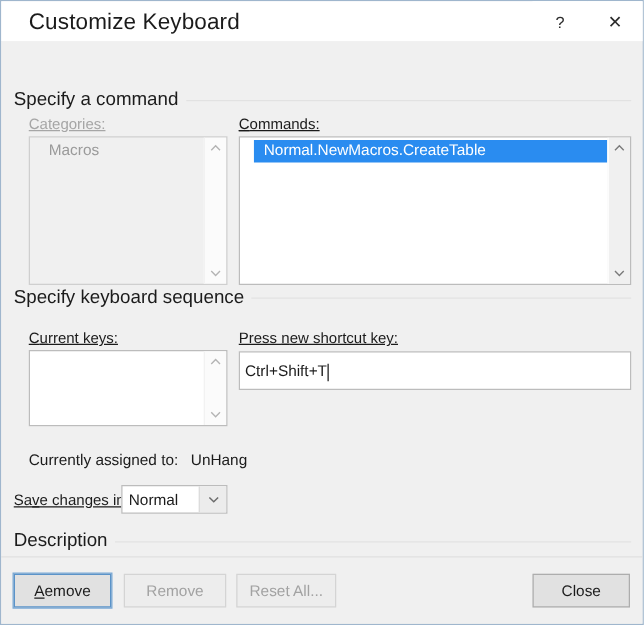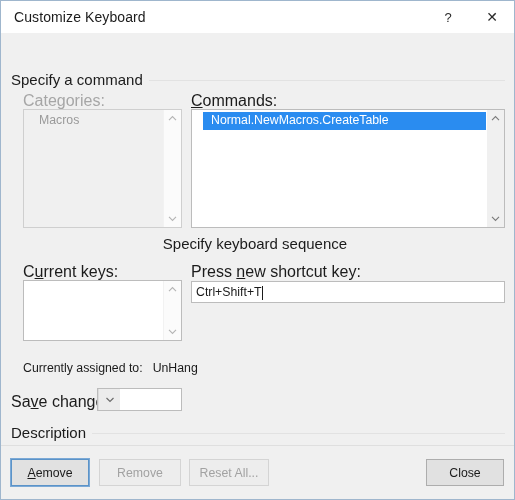--- a/index.html
+++ b/index.html
@@ -31,23 +31,23 @@
   
   .titlebar {
     height: 32px;
     min-height: 32px;
     background: #ffffff;
     display: flex;
     align-items: center;
     position: relative;
   }
   .title-text {
-    font-size: 14px;
-    color: #1b1b1b;
-    padding-left: 13px;
+    font-size: 18px;
+    color: #1b1b1b;
+    padding-left: 22px;
     letter-spacing: 0.1px;
   }
   .titlebar-buttons {
     margin-left: auto;
     display: flex;
     height: 32px;
   }
   .tb-btn {
     width: 44px;
     height: 32px;
@@ -90,23 +90,24 @@
   .group-header .gh-rule {
     flex: 1;
     height: 1px;
     background: #e2e2e2;
     position: relative;
     top: 1px;
   }
 
   .field-label {
     position: absolute;
-    font-size: 16px;
-    color: #1b1b1b;
-    white-space: nowrap;
+    font-size: 12px;
+    color: #1b1b1b;
+    white-space: nowrap;
+    text-decoration: underline;
   }
   .field-label.disabled {
     color: #a6a6a6;
   }
   .field-label u {
     text-decoration: underline;
     text-underline-offset: 1px;
   }
 
   
@@ -330,21 +331,21 @@
         </div>
         <div class="sb-track"></div>
         <div class="sb-arrow">
           <svg width="9" height="7" viewBox="0 0 9 7">
               <path d="M1 1.8 L4.5 5.4 L8 1.8" stroke="#7a7a7a" stroke-width="1.1" fill="none"></path>
             </svg>
         </div>
       </div>
     </div>
 
-    <div class="group-header" style="top:202px;flex-direction:column;">
+    <div class="group-header" style="top:196px;">
       <span class="gh-label">Specify keyboard sequence</span>
       <span class="gh-rule"></span>
     </div>
 
     <div class="field-label" style="left:22px; top:230px;">
       <span>C</span><u>u</u><span>rrent keys:</span>
     </div>
 
     <div class="listbox" style="left:22px; top:247px; width:159px; height:61px;">
       <div class="lb-items"></div>
@@ -360,35 +361,36 @@
               <path d="M1 1.8 L4.5 5.4 L8 1.8" stroke="#b4b4b4" stroke-width="1.1" fill="none"></path>
             </svg>
         </div>
       </div>
     </div>
 
     <div class="field-label" style="left:190px; top:230px;">
       <span>Press </span><u>n</u><span>ew shortcut key:</span>
     </div>
 
-    <div class="textinput" style="left:190px; top:248px; width:314px; height:22px;">
+    <div class="textinput" style="left:190px; top:248px; width:314px; height:31px;">
       <span class="ti-value">Ctrl+Shift+T</span>
         <span class="caret"></span>
     </div>
 
     <div class="assigned-row" style="left:22px; top:328px;">
       <span>Currently assigned to:</span>
       <span class="assigned-value">UnHang</span>
     </div>
 
     <div class="field-label" style="left:10px; top:360px;">
       <span>Sa</span><u>v</u><span>e changes in:</span>
     </div>
 
     <div class="combobox" style="left:96px; top:355px; width:85px; height:23px;">
+      <div class="cb-value">Normal</div>
       <div class="cb-arrow">
         <svg width="10" height="7" viewBox="0 0 10 7">
             <path d="M1.5 2 L5 5.4 L8.5 2" stroke="#6b6b6b" stroke-width="1.2" fill="none"></path>
           </svg>
       </div>
     </div>
 
     <div class="group-header" style="top:391px;">
       <span class="gh-label">Description</span>
       <span class="gh-rule"></span>

